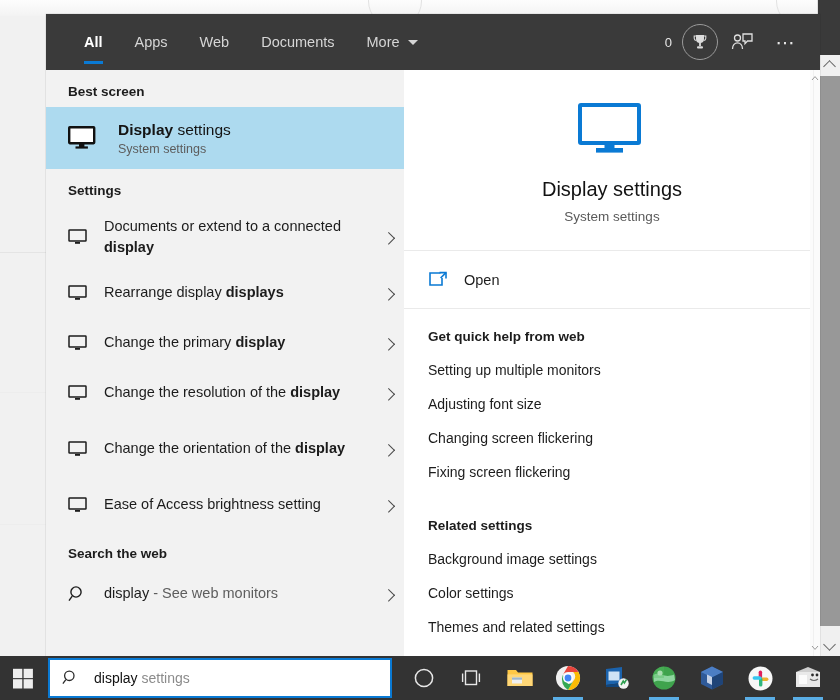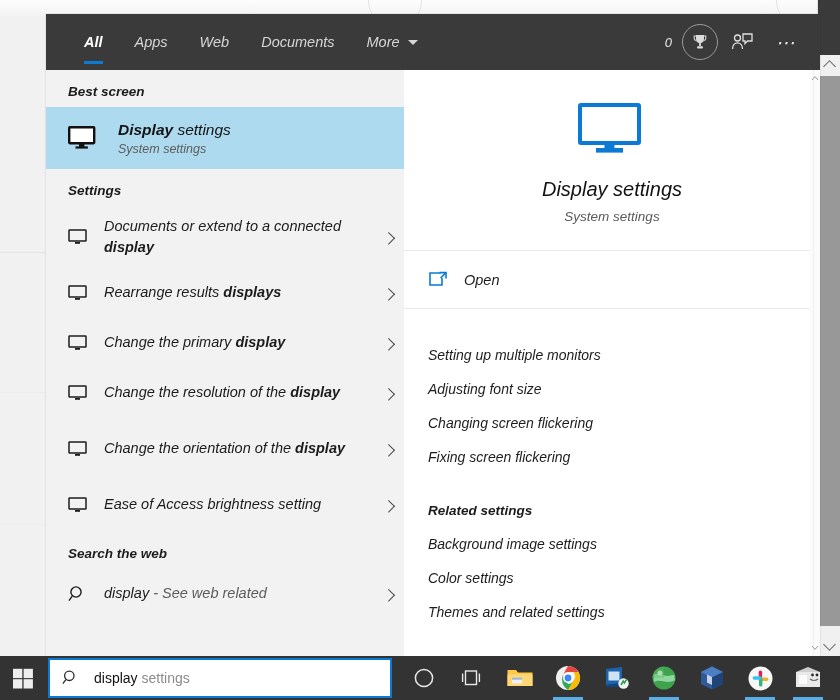--- a/index.html
+++ b/index.html
@@ -35,21 +35,21 @@
   .vscroll .btn.top{top:55px;}
   .vscroll .btn.bot{bottom:0;}
   .vscroll .chev{width:8px;height:8px;border-left:1px solid #666;border-top:1px solid #666;}
   .vscroll .btn.top .chev{transform:rotate(45deg);margin-top:3px;}
   .vscroll .btn.bot .chev{transform:rotate(225deg);margin-bottom:3px;}
   .vscroll .thumb{position:absolute;left:0;width:22px;top:76px;height:550px;background:#989898;}
   .vscroll .above{position:absolute;left:0;top:0;width:22px;height:55px;background:#3a3a3a;}
 
   
   .flyout{position:absolute;left:46px;top:14px;width:774px;height:642px;
-    background:#ec4899;box-shadow:0 0 1px rgba(0,0,0,.35);font-style:italic;}
+    background:#ec4899;box-shadow:0 0 1px rgba(0,0,0,.35);}
 
   
   .fly-header{position:relative;height:56px;background:#3a3a3a;display:flex;align-items:center;}
   .tabs{display:flex;align-items:flex-end;height:56px;margin-left:22px;}
   .tab{position:relative;height:56px;display:flex;align-items:center;padding:0 16px;
     color:#d6d6d6;font-size:14.5px;cursor:default;}
   .tab.active{color:#ffffff;font-weight:bold;}
   .tab.active .underline{position:absolute;left:16px;right:16px;bottom:6px;height:3px;background:#0a7ad4;}
   .tab .caret{display:inline-block;margin-left:8px;width:0;height:0;
     border-left:5px solid transparent;border-right:5px solid transparent;border-top:5px solid #d6d6d6;}
@@ -230,21 +230,21 @@
           <div class="s-chev"></div>
         </div>
 
         <div class="s-row">
           <div class="s-ico">
             <svg width="20" height="16" viewBox="0 0 20 16">
                 <rect x="1" y="1" width="17" height="11" rx="0.6" fill="none" stroke="#1c1c1c" stroke-width="1.5"></rect>
                 <rect x="7" y="13" width="5" height="1.8" fill="#1c1c1c"></rect>
               </svg>
           </div>
-          <div class="s-label"><span>Rearrange results </span><b>displays</b></div>
+          <div class="s-label"><span>Rearrange display </span><b>displays</b></div>
           <div class="s-chev"></div>
         </div>
 
         <div class="s-row">
           <div class="s-ico">
             <svg width="20" height="16" viewBox="0 0 20 16">
                 <rect x="1" y="1" width="17" height="11" rx="0.6" fill="none" stroke="#1c1c1c" stroke-width="1.5"></rect>
                 <rect x="7" y="13" width="5" height="1.8" fill="#1c1c1c"></rect>
               </svg>
           </div>
@@ -287,21 +287,21 @@
 
         <div class="sec-head" style="padding-top:16px;">Search the web</div>
 
         <div class="s-row">
           <div class="s-ico">
             <svg width="20" height="18" viewBox="0 0 20 18">
                 <circle cx="8" cy="7" r="5.1" fill="none" stroke="#1c1c1c" stroke-width="1.4"></circle>
                 <line x1="4.2" y1="11.2" x2="1" y2="15.6" stroke="#1c1c1c" stroke-width="1.4"></line>
               </svg>
           </div>
-          <div class="s-label"><span>display</span><span class="muted"> - See web related</span></div>
+          <div class="s-label"><span>display</span><span class="muted"> - See web monitors</span></div>
           <div class="s-chev"></div>
         </div>
 
       </div>
 
       <div class="right-pane">
 
         <div class="hero">
           <div class="hero-icon">
             <svg width="70" height="52" viewBox="0 0 70 52">
@@ -321,20 +321,21 @@
             <path d="M12.5 2 H2 v12 h12 V7" fill="none" stroke="#0a7ad4" stroke-width="1.6"></path>
             <path d="M11.5 1.6 H18 v6" fill="none" stroke="#0a7ad4" stroke-width="1.6"></path>
             <line x1="18" y1="1.6" x2="12.6" y2="7" stroke="#0a7ad4" stroke-width="1.6"></line>
           </svg>
           <span class="open-label">Open</span>
         </div>
 
         <div class="divider" style="margin-top:0;"></div>
 
         <div class="r-sec">
+          <div class="r-sec-head">Get quick help from web</div>
           <div class="r-link">Setting up multiple monitors</div>
           <div class="r-link">Adjusting font size</div>
           <div class="r-link">Changing screen flickering</div>
           <div class="r-link">Fixing screen flickering</div>
         </div>
 
         <div class="r-sec" style="padding-top:38px;">
           <div class="r-sec-head">Related settings</div>
           <div class="r-link">Background image settings</div>
           <div class="r-link">Color settings</div>

